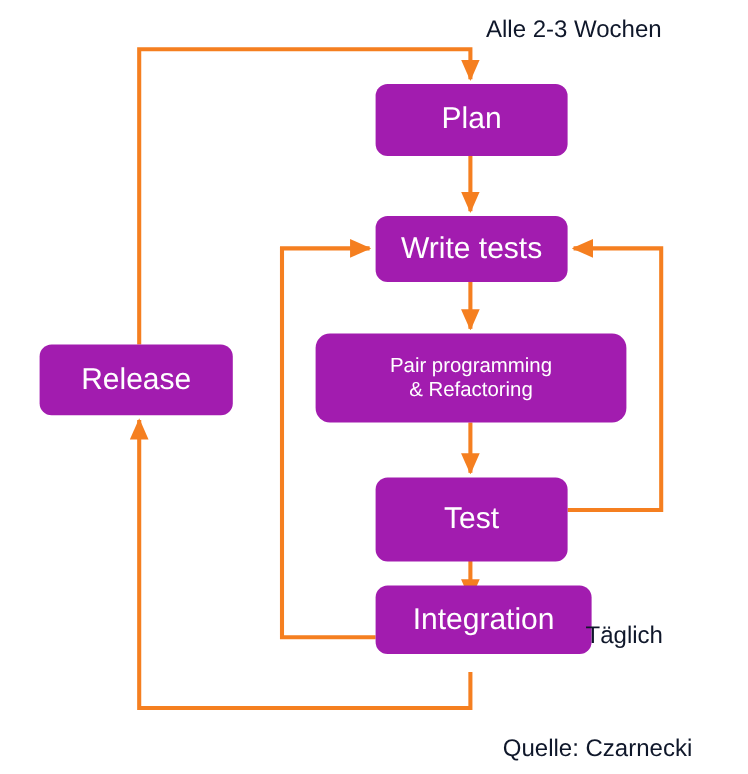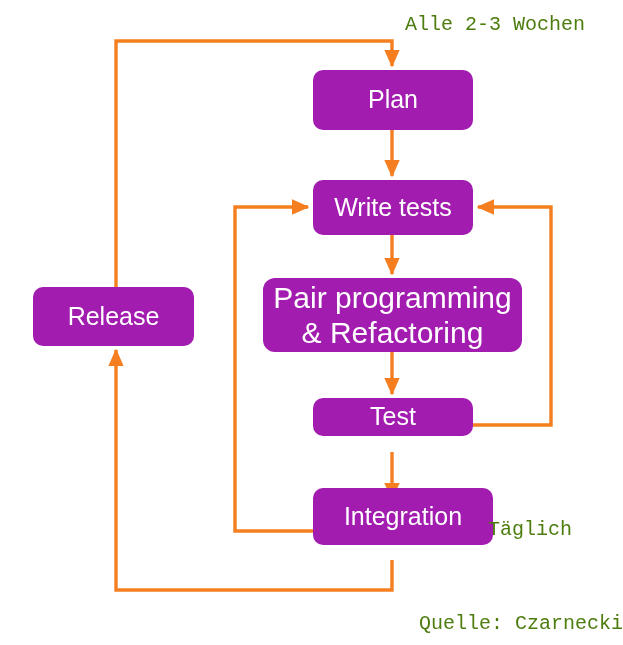--- a/index.html
+++ b/index.html
@@ -34,32 +34,32 @@
     justify-content: center;
     text-align: center;
     font-family: "Liberation Sans", sans-serif;
     font-size: 25px;
     line-height: 1.18;
     letter-spacing: 0px;
     z-index: 2;
     box-sizing: border-box;
   }
   .node.two-line {
-    font-size: 30px;
+    font-size: 17px;
     border-radius: 12px;
   }
   .node-label {
     display: block;
     white-space: pre-line;
     padding: 0 6px;
   }
   .caption {
     position: absolute;
-    color: #4d7c0f;
-    font-family: Liberation Mono, monospace;
+    color: #0f172a;
+    font-family: Liberation Sans, sans-serif;
     font-size: 20px;
     line-height: 1.2;
     white-space: nowrap;
     z-index: 3;
   }
 </style>
 </head>
 <body>
 
 <div id="stage">
@@ -94,21 +94,21 @@
 
   <div class="node" style="left:313px; top:180px; width:160px; height:55px;text-align:center;">
     <span class="node-label">Write tests</span>
   </div>
 
   <div class="node two-line" style="left:263px; top:278px; width:259px; height:74px;">
     <span class="node-label">Pair programming
 &amp; Refactoring</span>
   </div>
 
-  <div class="node" style="left:313px; top:398px; width:160px; height:38px;">
+  <div class="node" style="left:313px; top:398px; width:160px; height:70px;">
     <span class="node-label">Test</span>
   </div>
 
   <div class="node" style="left:313px; top:488px; width:180px; height:57px;">
     <span class="node-label">Integration</span>
   </div>
 
   <div class="node" style="left:33px; top:287px; width:161px; height:59px;">
     <span class="node-label">Release</span>
   </div>

